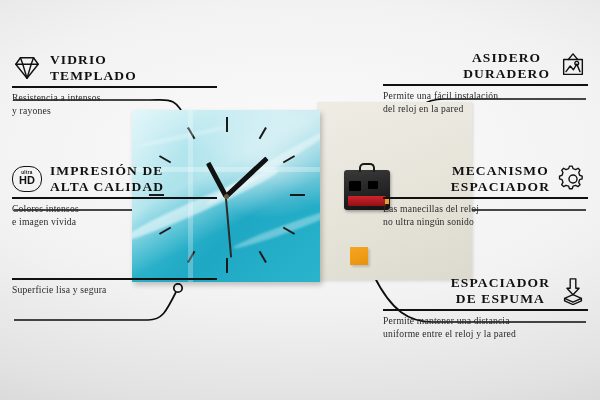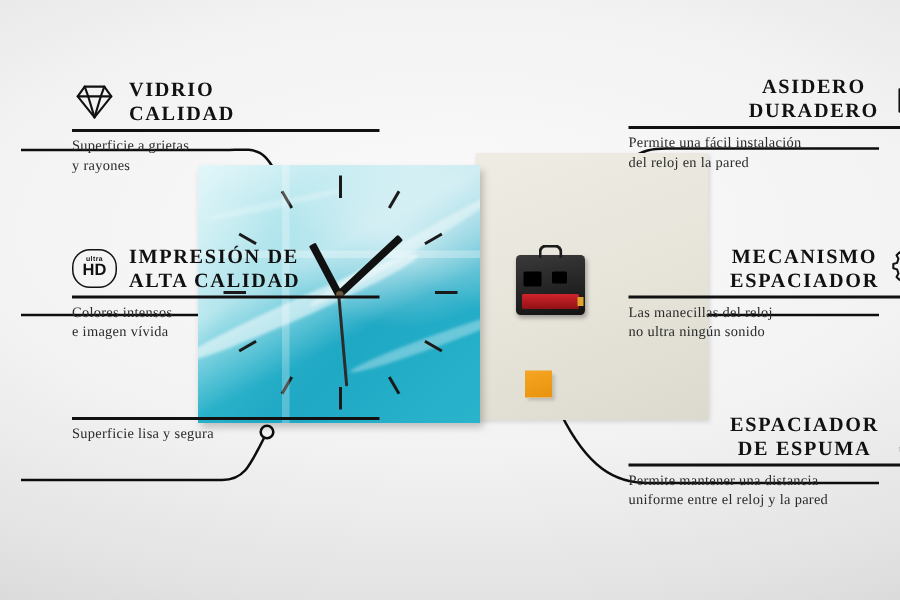--- a/index.html
+++ b/index.html
@@ -62,21 +62,21 @@
               border:2px solid #1b1b1b; border-bottom:none; border-radius:5px 5px 0 0; background:transparent; }
   .movement .slotA { position:absolute; left:5px; top:11px; width:12px; height:10px; background:#000; border-radius:1px; }
   .movement .slotB { position:absolute; left:24px; top:11px; width:10px; height:8px; background:#000; border-radius:1px; }
   .movement .battery { position:absolute; left:4px; bottom:4px; width:38px; height:10px;
               background:linear-gradient(180deg,#d2232a,#8f1216); border-radius:1px; }
   .movement .battery::after { content:""; position:absolute; right:-3px; top:2px; width:4px; height:6px; background:#e0a32c; }
   .foam { position:absolute; left:218px; top:143px; width:18px; height:18px;
           background:linear-gradient(160deg,#f6a623,#e8920d); box-shadow:2px 2px 2px rgba(0,0,0,0.15); }
 
   
-  .feature { position:absolute; width:205px;margin-left:36px; }
+  .feature { position:absolute; width:205px; }
   .feature .head { display:flex; align-items:center; gap:8px; }
   .feature .title { font-weight:700; letter-spacing:1.1px; font-size:13.5px; color:#111; line-height:1.16; }
   .feature .rule { height:1.6px; background:#111; margin-top:3px; }
   .feature .desc { font-size:9.6px; color:#2a2a2a; line-height:1.35; margin-top:4px; letter-spacing:.2px; }
   .icon { flex:0 0 auto; width:30px; height:28px; display:block; }
 
   .left  { left:12px; }
   .left .head { justify-content:flex-start; }
   .left .title { text-align:left; }
   .left .desc  { text-align:left; }
@@ -169,26 +169,26 @@
       <svg class="icon" viewBox="0 0 32 30">
         <polygon points="4,11 16,26 28,11 23,4 9,4"></polygon>
         <line x1="4" y1="11" x2="28" y2="11"></line>
         <line x1="9" y1="4" x2="11.5" y2="11"></line>
         <line x1="23" y1="4" x2="20.5" y2="11"></line>
         <line x1="11.5" y1="11" x2="16" y2="26"></line>
         <line x1="20.5" y1="11" x2="16" y2="26"></line>
       </svg>
       <div class="title">
         <div>VIDRIO</div>
-        <div>CALIDAD</div>
-      </div>
-    </div>
-    <div class="rule"></div>
-    <div class="desc">
-      <div>Superficie a grietas</div>
+        <div>TEMPLADO</div>
+      </div>
+    </div>
+    <div class="rule"></div>
+    <div class="desc">
+      <div>Resistencia a intensos</div>
       <div>y rayones</div>
     </div>
   </div>
 
   <div class="feature left f2">
     <div class="head">
       <div class="hdbadge icon">
         <span class="u">ultra</span>
         <span class="h">HD</span>
       </div>

